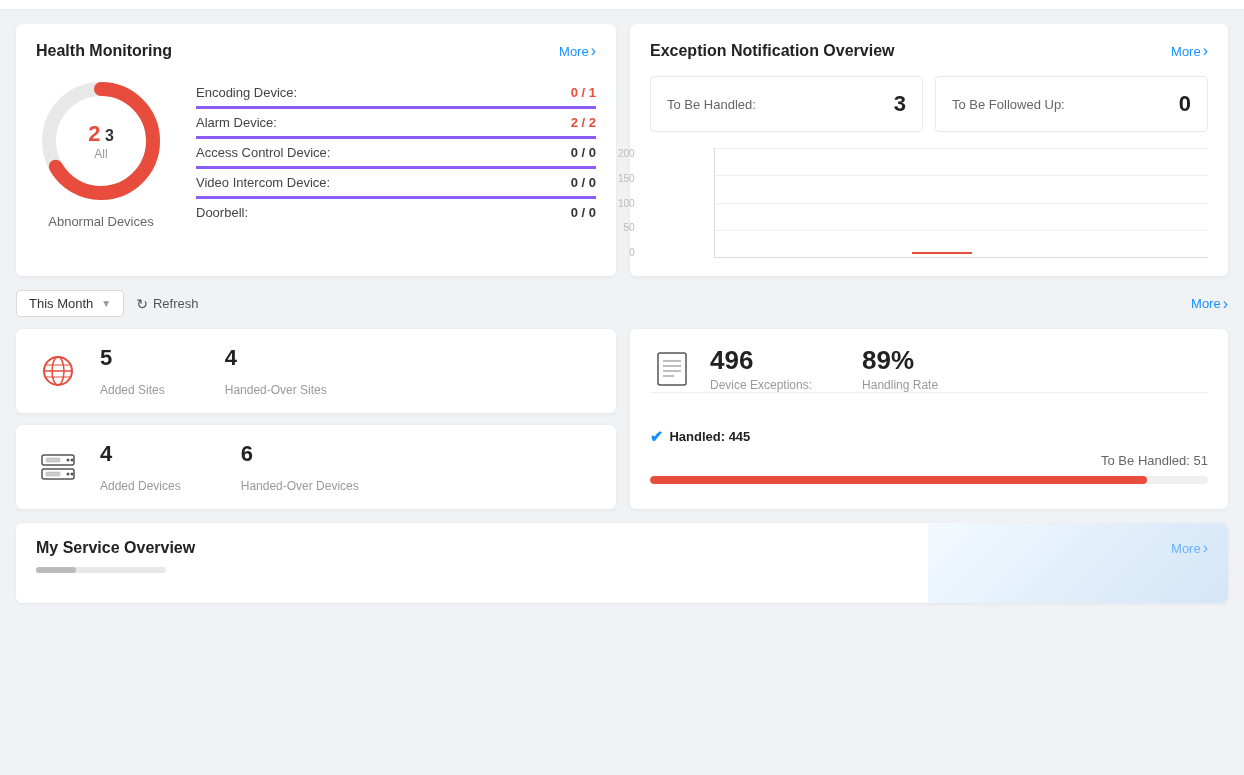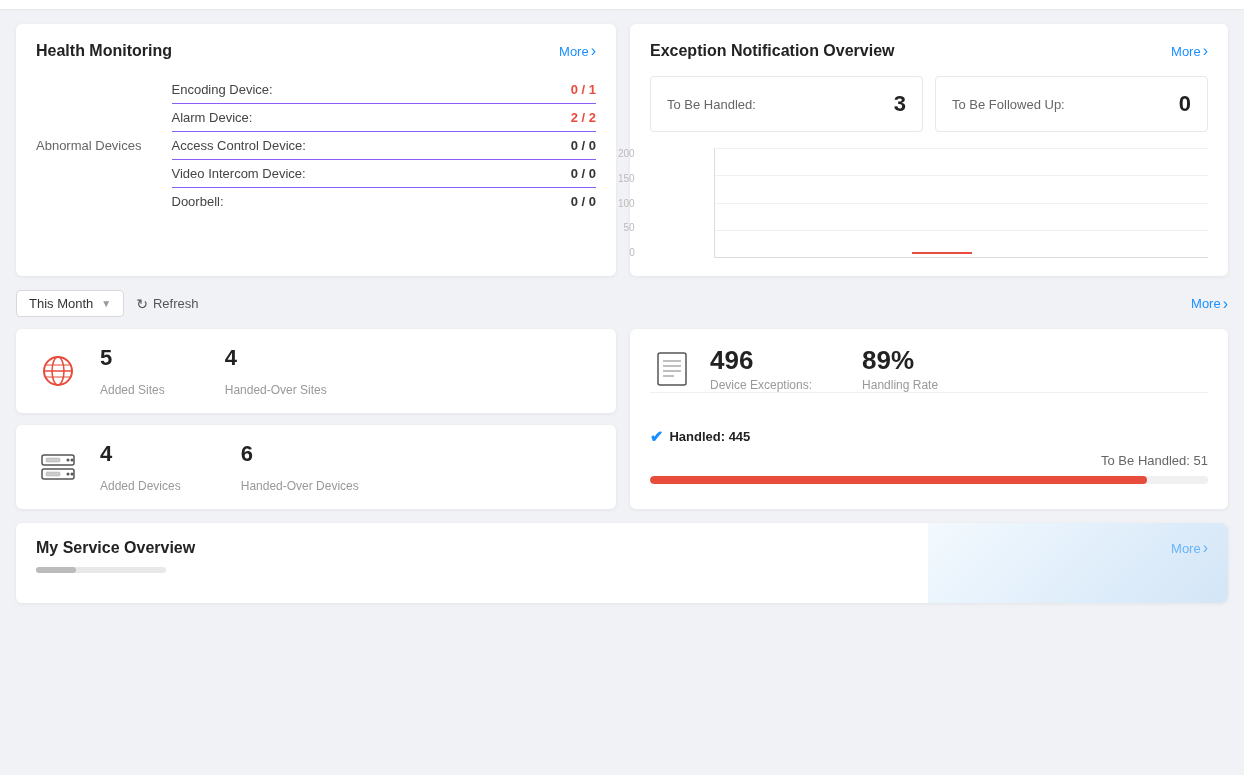--- a/index.html
+++ b/index.html
@@ -131,21 +131,21 @@
 
     .device-list {
       flex: 1;
     }
 
     .device-row {
       display: flex;
       justify-content: space-between;
       align-items: center;
       padding: 6px 0;
-      border-bottom: 1px solid #8b5cf6;
+      border-bottom: 3px solid #8b5cf6;
       font-size: 13px;
     }
 
     .device-row:last-child { border-bottom: none; }
 
     .device-name { color: #444; }
 
     .device-value { font-weight: 600; }
     .device-value.red { color: #e74c3c; }
     .device-value.normal { color: #333; }
@@ -455,20 +455,34 @@
 
     <div class="row">
 
       <div class="card health-card">
         <div class="card-header">
           <span class="card-title">Health Monitoring</span>
           <span class="more-link">More</span>
         </div>
         <div class="health-body">
           <div class="donut-container">
+            <div class="donut-wrap">
+              <svg width="130" height="130" viewBox="0 0 130 130">
+
+                <circle cx="65" cy="65" r="52" fill="none" stroke="#e8e8e8" stroke-width="14"></circle>
+
+                <circle cx="65" cy="65" r="52" fill="none" stroke="#e74c3c" stroke-width="14" stroke-dasharray="217.8 108.9" stroke-linecap="round"></circle>
+              </svg>
+              <div class="donut-center">
+                <div>
+                  <span class="count-abnormal">2</span><span class="count-total"> <span>3</span></span>
+                </div>
+                <div class="count-all">All</div>
+              </div>
+            </div>
             <div class="donut-label">Abnormal Devices</div>
           </div>
           <div class="device-list">
             <div class="device-row">
               <span class="device-name">Encoding Device:</span>
               <span class="device-value red">0 / 1</span>
             </div>
             <div class="device-row">
               <span class="device-name">Alarm Device:</span>
               <span class="device-value red">2 / 2</span>

